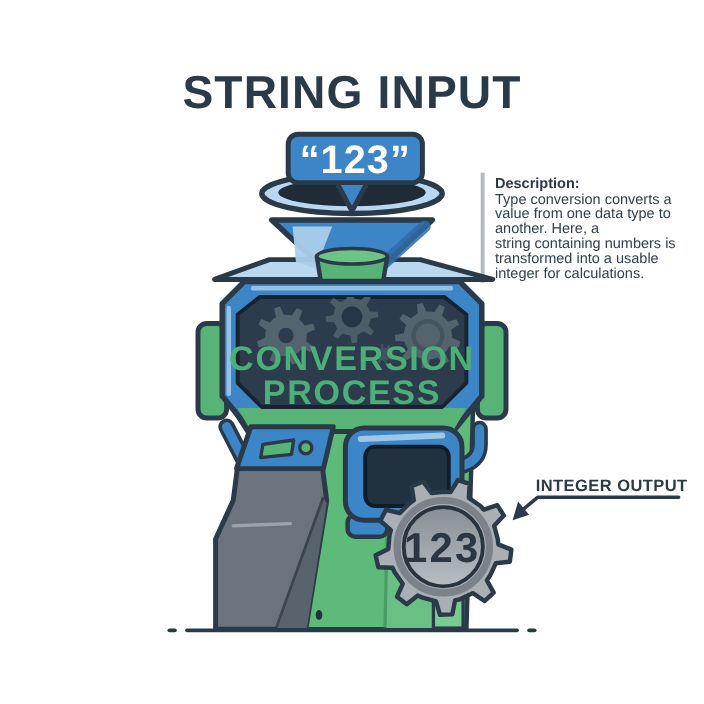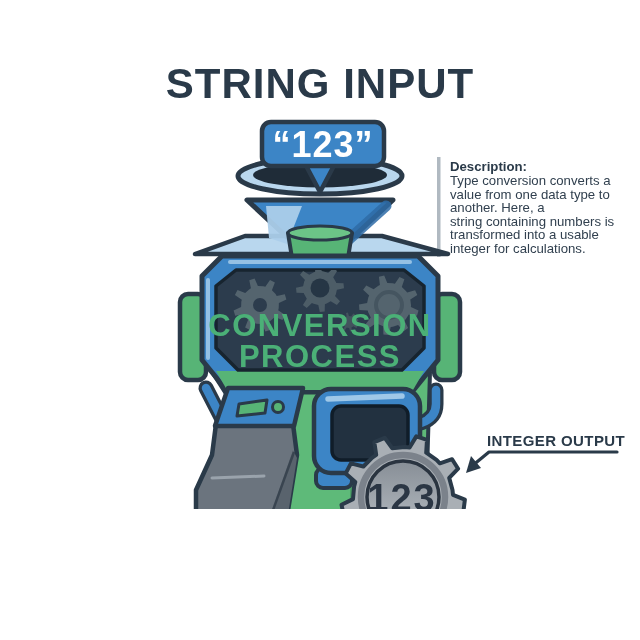--- a/index.html
+++ b/index.html
@@ -2,21 +2,21 @@
 <html style="--ink: #2a3a49; --blue: #3c85c6; --blue-light: #b9d7ee; --blue-hi: #9fc8e8; --blue-shade: #2e6ca7; --panel: #2c3c4d; --green: #57b476; --green-body: #5eba79; --green-text: #4bb077; --gray-chute: #6b747e; --gray-gear: #a9afb5; --rule: #b0b9c1; --white: #ffffff;"><head>
 <meta charset="utf-8">
 <style>
   :root{
     --ink:#2a3a49; --blue:#3c85c6; --blue-light:#b9d7ee; --blue-hi:#9fc8e8;
     --blue-shade:#2e6ca7; --panel:#2c3c4d; --green:#57b476; --green-body:#5eba79;
     --green-text:#4bb077; --gray-chute:#6b747e; --gray-gear:#a9afb5; --rule:#b0b9c1;
     --white:#ffffff;
   }
   html,body{margin:0;padding:0;background:#fff;}
-  .stage{width:640px;height:509px;position:relative;background:#fff;}
+  .stage{width:640px;height:640px;position:relative;background:#fff;}
   svg{display:block;font-family:"Liberation Sans", sans-serif;}
   .t-title{font-weight:700;font-size:42px;letter-spacing:1px;fill:var(--ink);}
   .t-bubble{font-weight:700;font-size:36px;letter-spacing:1px;fill:var(--white);}
   .t-machine{font-weight:700;font-size:31px;letter-spacing:1.5px;fill:var(--green-text);}
   .t-gear{font-weight:700;font-size:38px;letter-spacing:2px;fill:#2b3644;}
   .t-out{font-weight:700;font-size:15px;letter-spacing:.4px;fill:var(--ink);}
   .t-desc-h{font-weight:700;font-size:13.2px;fill:var(--ink);}
   .t-desc{font-weight:400;font-size:13.2px;fill:#31404f;}
 </style>
 </head>

